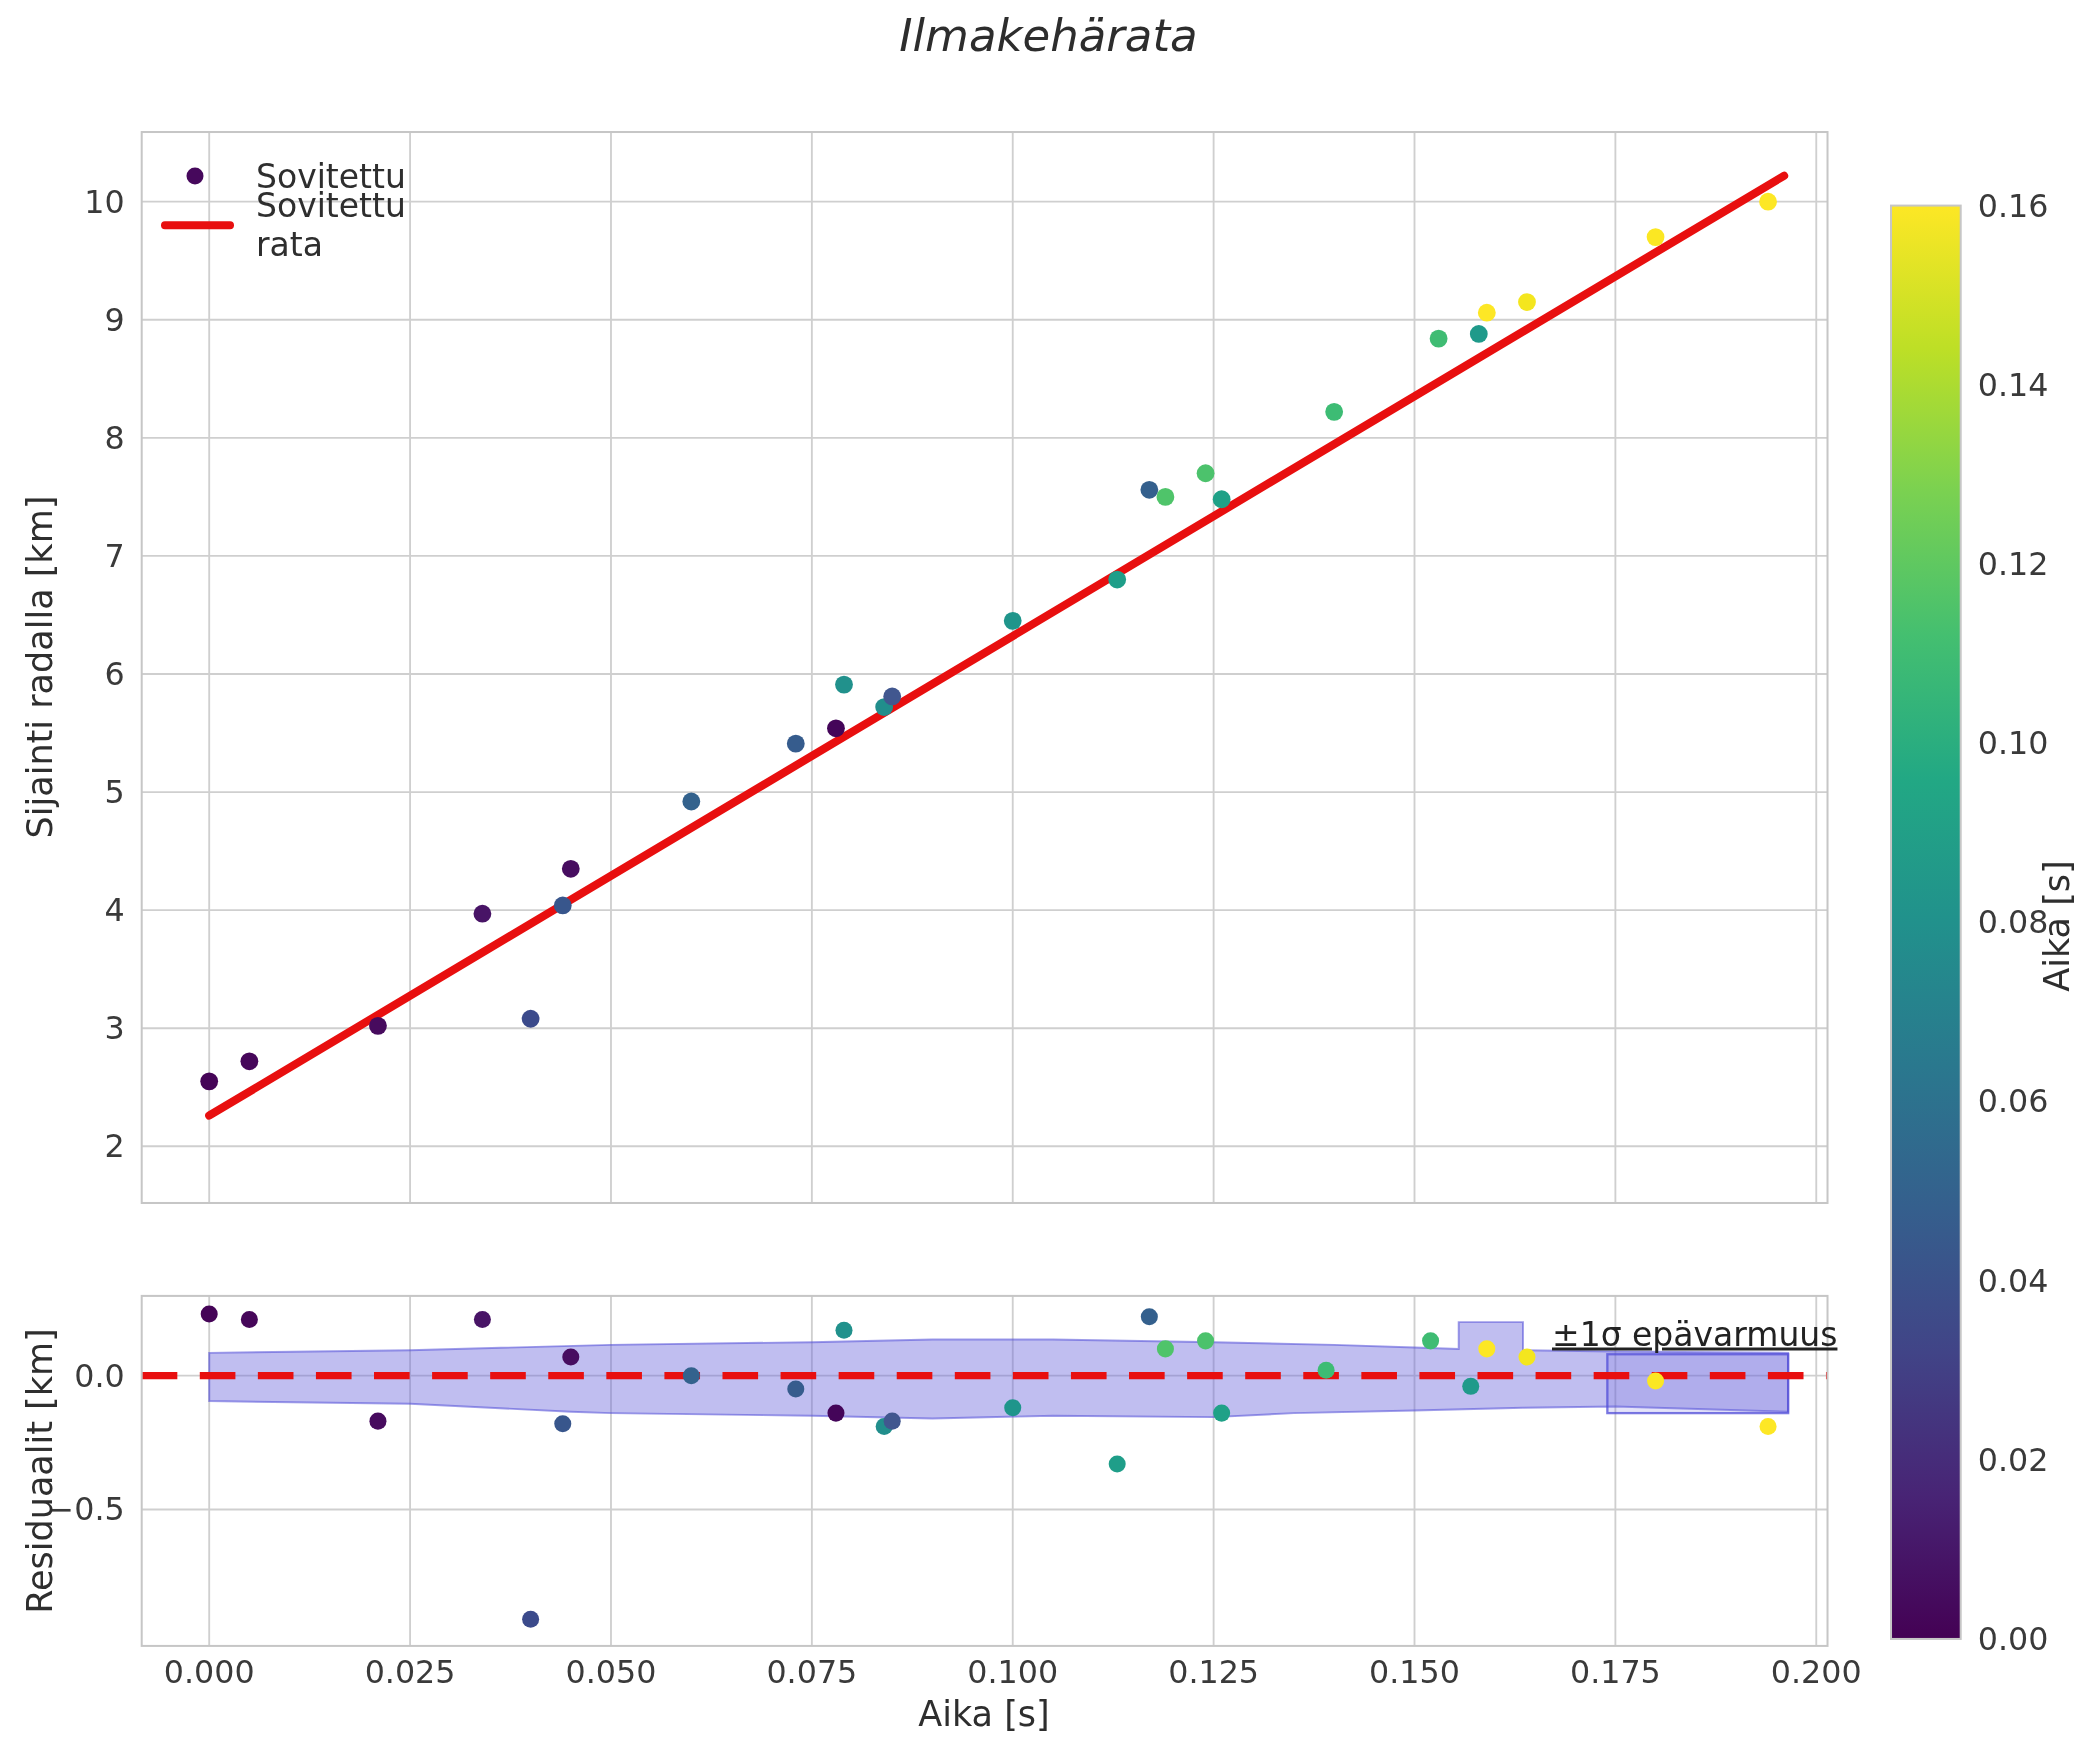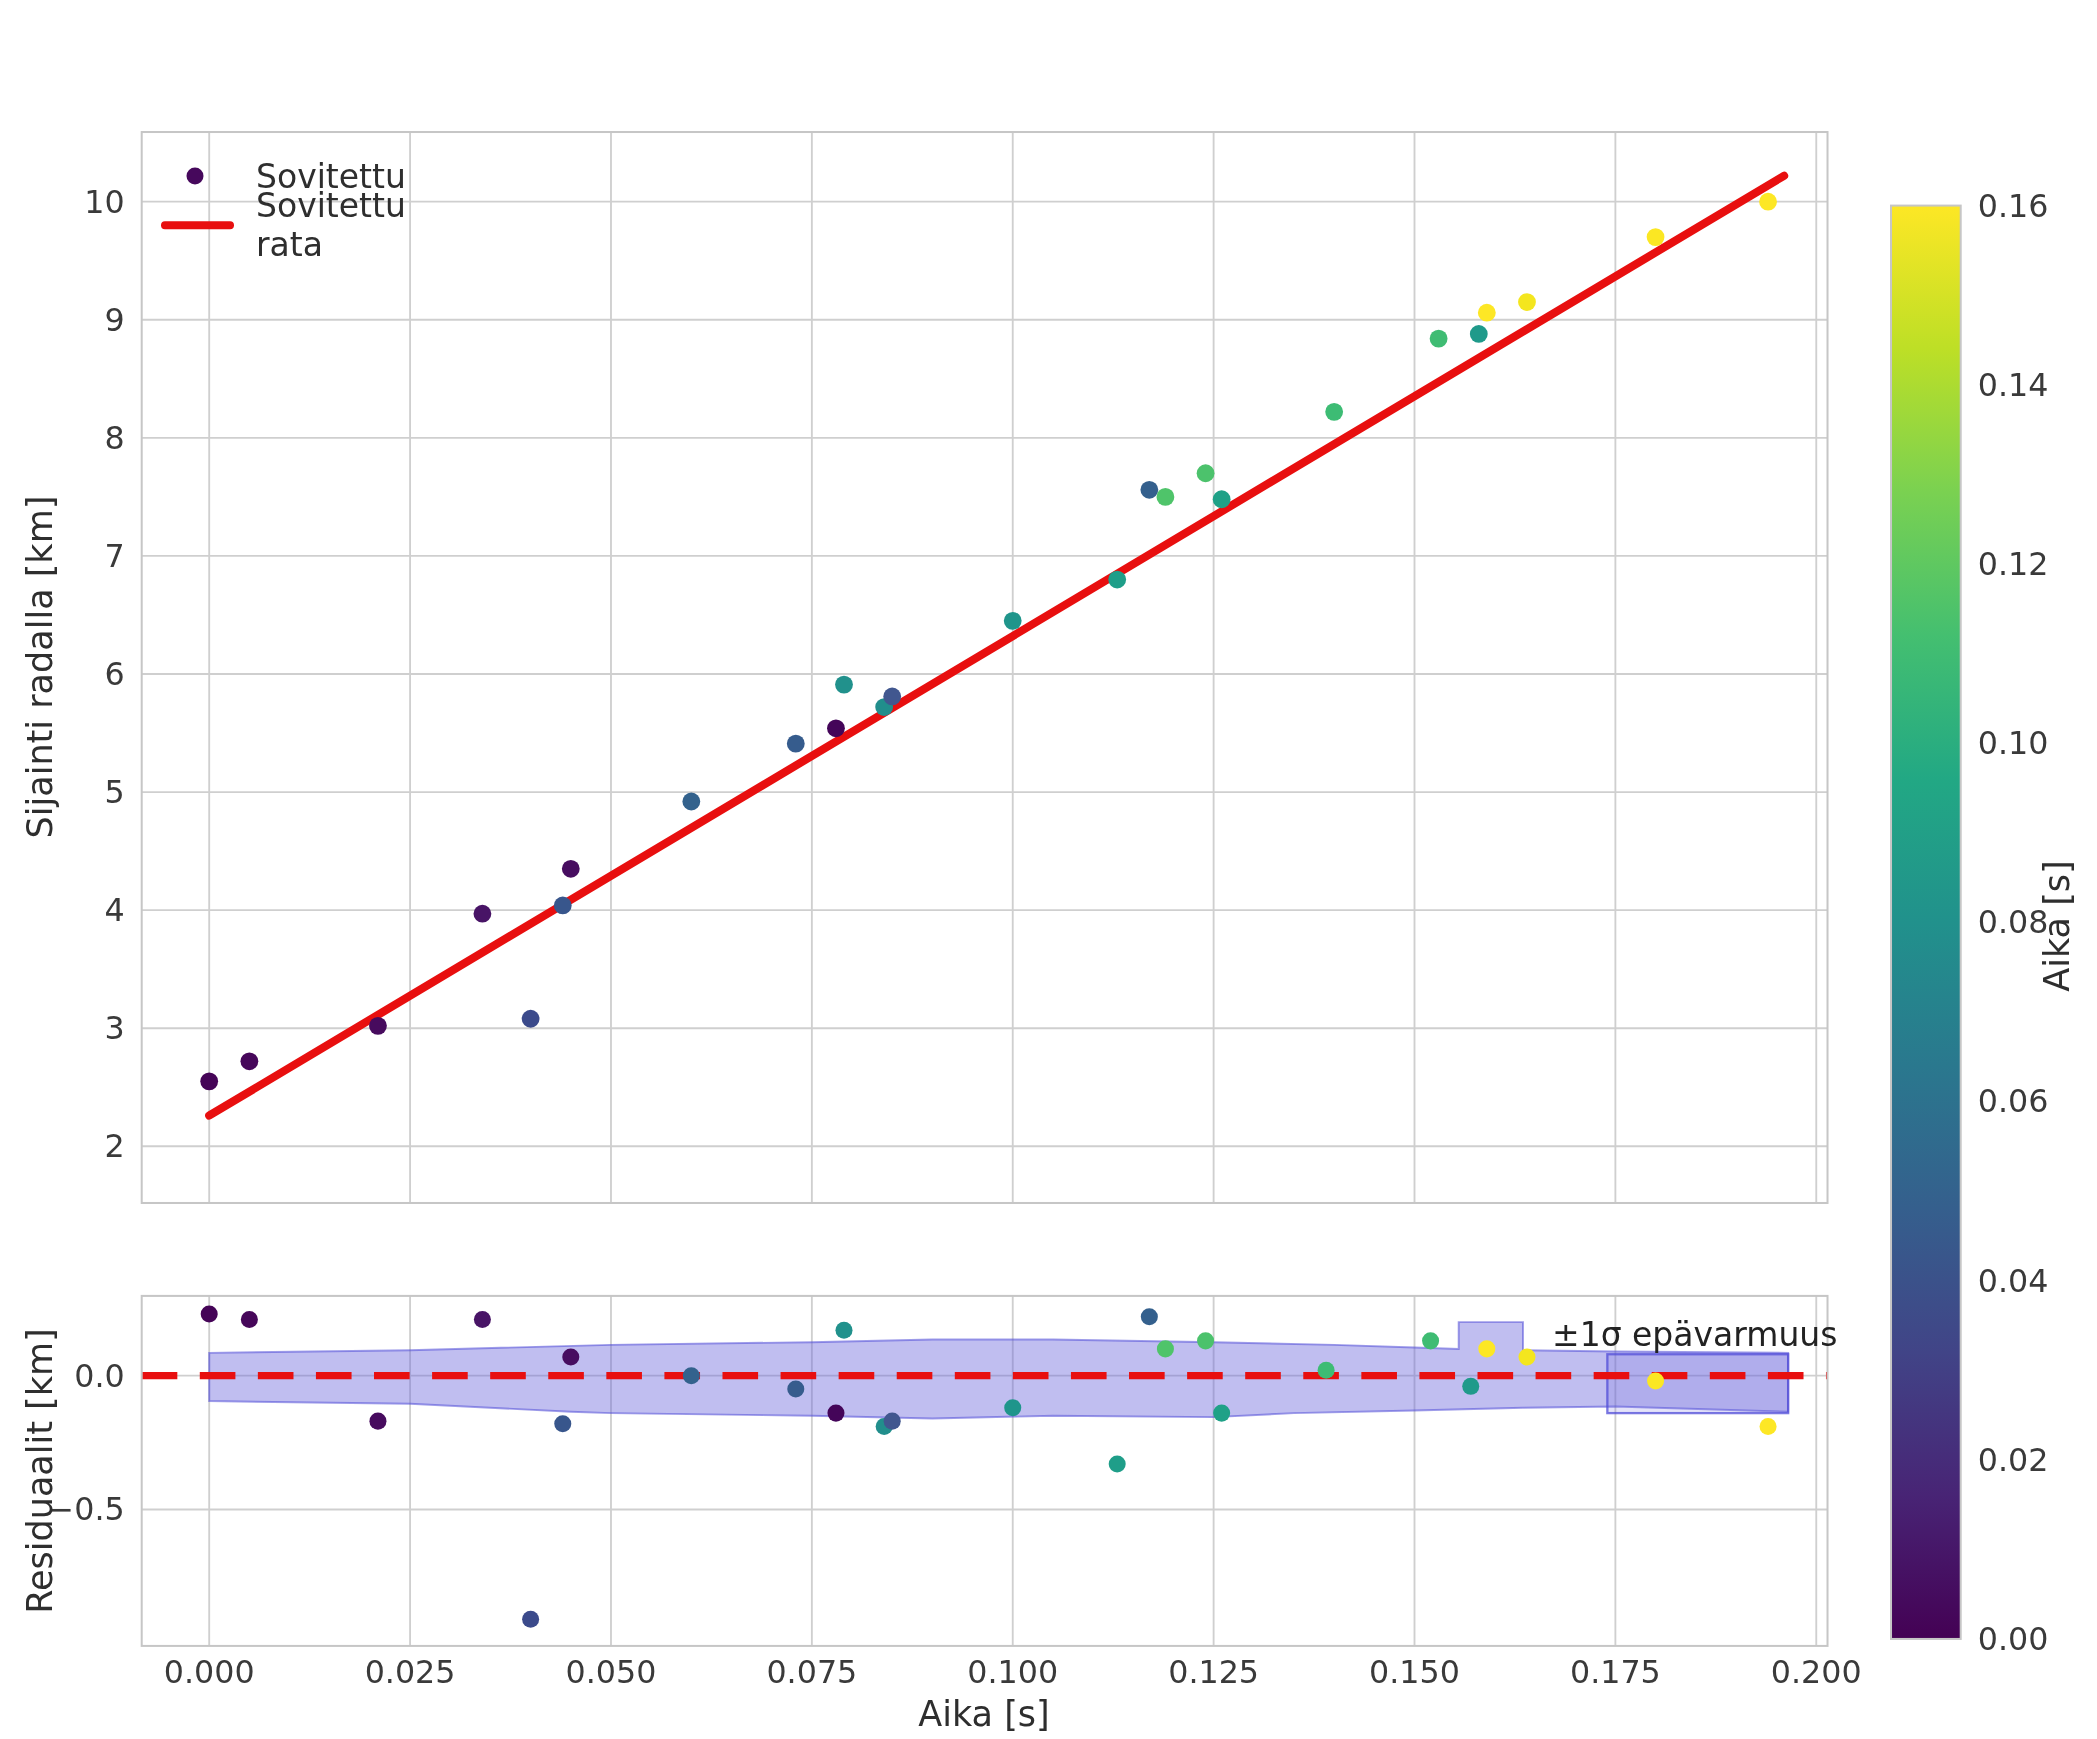--- a/index.html
+++ b/index.html
@@ -13,21 +13,21 @@
   #ylabel-res{left:40px;top:1471px;}
   #xlabel{left:984px;top:1714px;transform:translate(-50%,-50%);font-size:35px;}
   #cbar-label{left:2057px;top:926px;transform:translate(-50%,-50%) rotate(-90deg);font-size:35px;}
   #legend{position:absolute;left:0;top:0;}
   .leg-row{position:absolute;}
   #legend-dot{left:195px;top:176px;width:17px;height:17px;border-radius:50%;transform:translate(-50%,-50%);}
   #legend-line{left:161px;top:225px;width:73px;height:7.7px;border-radius:3.9px;transform:translateY(-50%);}
   .leg-label{position:absolute;left:256px;font-size:33px;color:#2e2e2e;transform:translateY(-50%);}
   #legend-label-1{top:176px;}
   #legend-label-2{top:225px;}
-  #annotation{left:1552px;top:1334px;transform:translateY(-50%);font-size:33px;color:#222222;}
+  #annotation{left:1552px;top:1334px;transform:translateY(-50%);font-size:33px;color:#222222;text-decoration:underline;}
 </style>
 </head>
 <body>
 
 <div id="figure">
   <svg id="plot" width="2097" height="1740" xmlns="http://www.w3.org/2000/svg" viewBox="0 0 2708 2246">
       <g>
         <line x1="270.16301239275504" x2="270.16301239275504" y1="170" y2="1553" stroke="#cfcfcf" stroke-width="2.4"></line>
         <line x1="529.5767397521449" x2="529.5767397521449" y1="170" y2="1553" stroke="#cfcfcf" stroke-width="2.4"></line>
         <line x1="788.9904671115348" x2="788.9904671115348" y1="170" y2="1553" stroke="#cfcfcf" stroke-width="2.4"></line>
@@ -170,20 +170,21 @@
         <text x="2554" y="1653.25" text-anchor="start" dominant-baseline="central" font-size="41" fill="#3a3a3a" font-family="DejaVu Sans, Liberation Sans, sans-serif">0.04</text>
         <text x="2554" y="1421.875" text-anchor="start" dominant-baseline="central" font-size="41" fill="#3a3a3a" font-family="DejaVu Sans, Liberation Sans, sans-serif">0.06</text>
         <text x="2554" y="1190.5" text-anchor="start" dominant-baseline="central" font-size="41" fill="#3a3a3a" font-family="DejaVu Sans, Liberation Sans, sans-serif">0.08</text>
         <text x="2554" y="959.125" text-anchor="start" dominant-baseline="central" font-size="41" fill="#3a3a3a" font-family="DejaVu Sans, Liberation Sans, sans-serif">0.10</text>
         <text x="2554" y="727.75" text-anchor="start" dominant-baseline="central" font-size="41" fill="#3a3a3a" font-family="DejaVu Sans, Liberation Sans, sans-serif">0.12</text>
         <text x="2554" y="496.3749999999998" text-anchor="start" dominant-baseline="central" font-size="41" fill="#3a3a3a" font-family="DejaVu Sans, Liberation Sans, sans-serif">0.14</text>
         <text x="2554" y="265" text-anchor="start" dominant-baseline="central" font-size="41" fill="#3a3a3a" font-family="DejaVu Sans, Liberation Sans, sans-serif">0.16</text>
       </g>
     </svg>
 
+  <div id="title" class="txt">Ilmakehärata</div>
 
   <div id="ylabel-main" class="txt ylab">Sijainti radalla [km]</div>
   <div id="ylabel-res" class="txt ylab">Residuaalit [km]</div>
   <div id="xlabel" class="txt">Aika [s]</div>
   <div id="cbar-label" class="txt">Aika [s]</div>
 
   <div id="legend">
     <div id="legend-dot" class="leg-row" style="background: rgb(70, 8, 92);"></div>
     <div id="legend-label-1" class="leg-label">Sovitettu</div>
     <div id="legend-line" class="leg-row" style="background: rgb(232, 15, 15);"></div>

